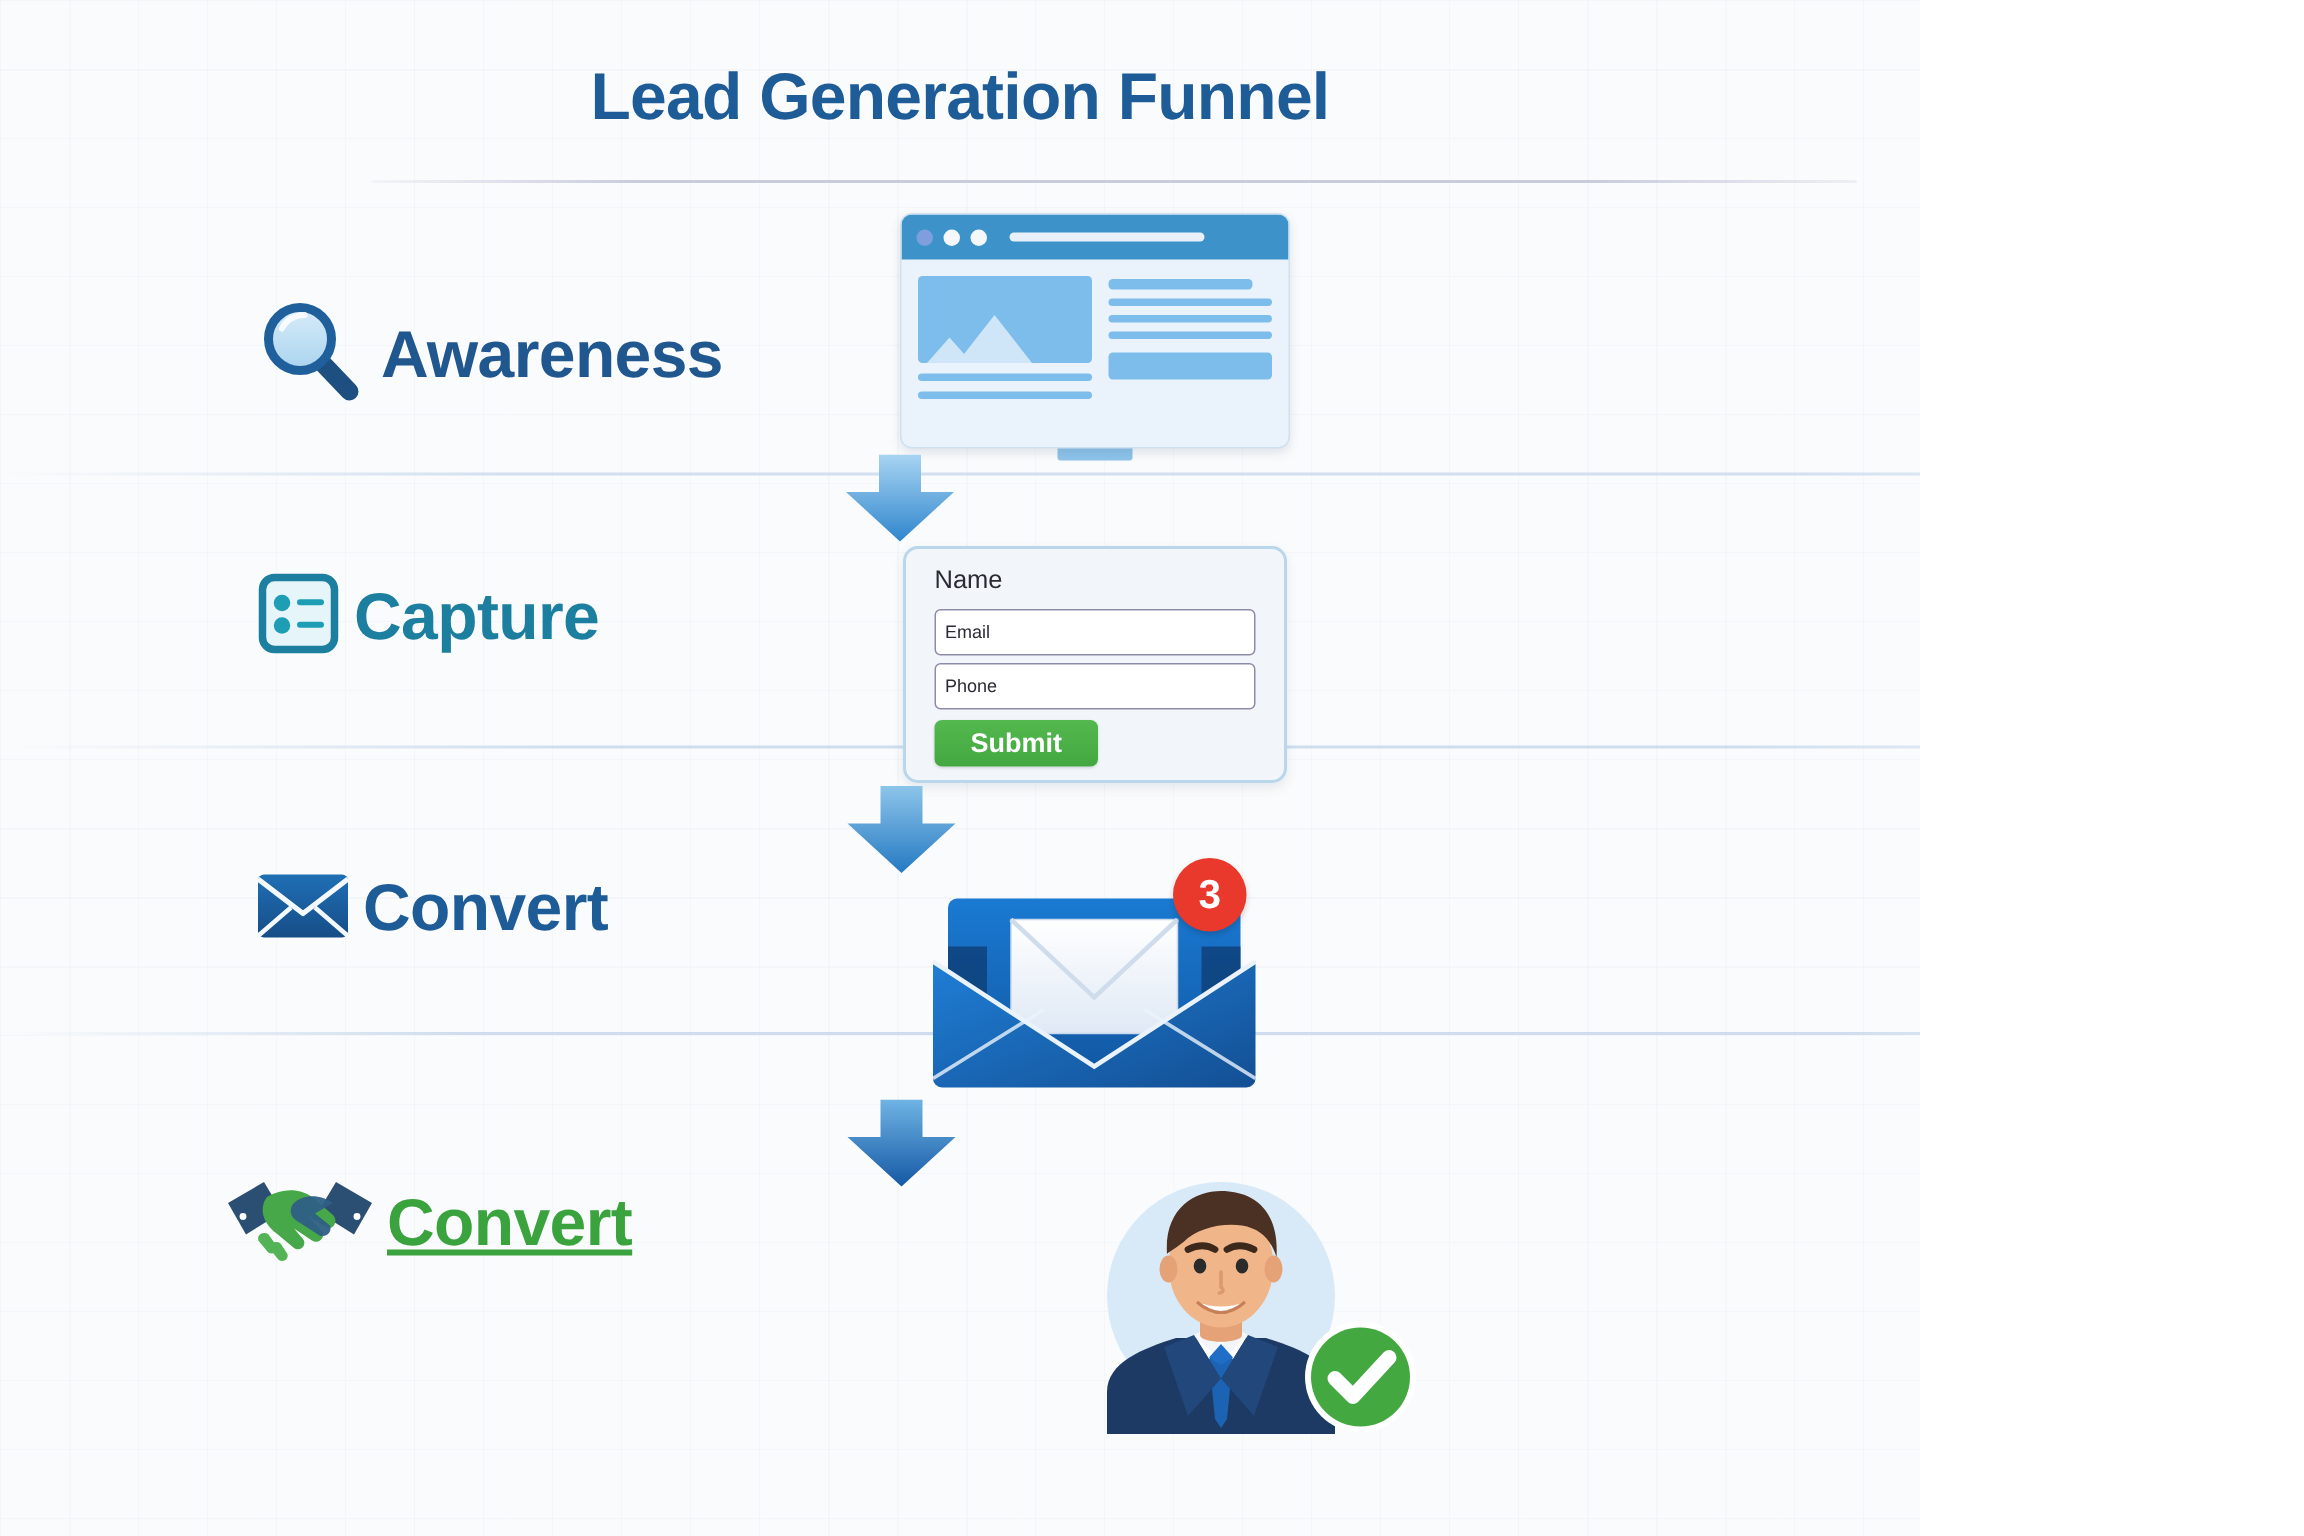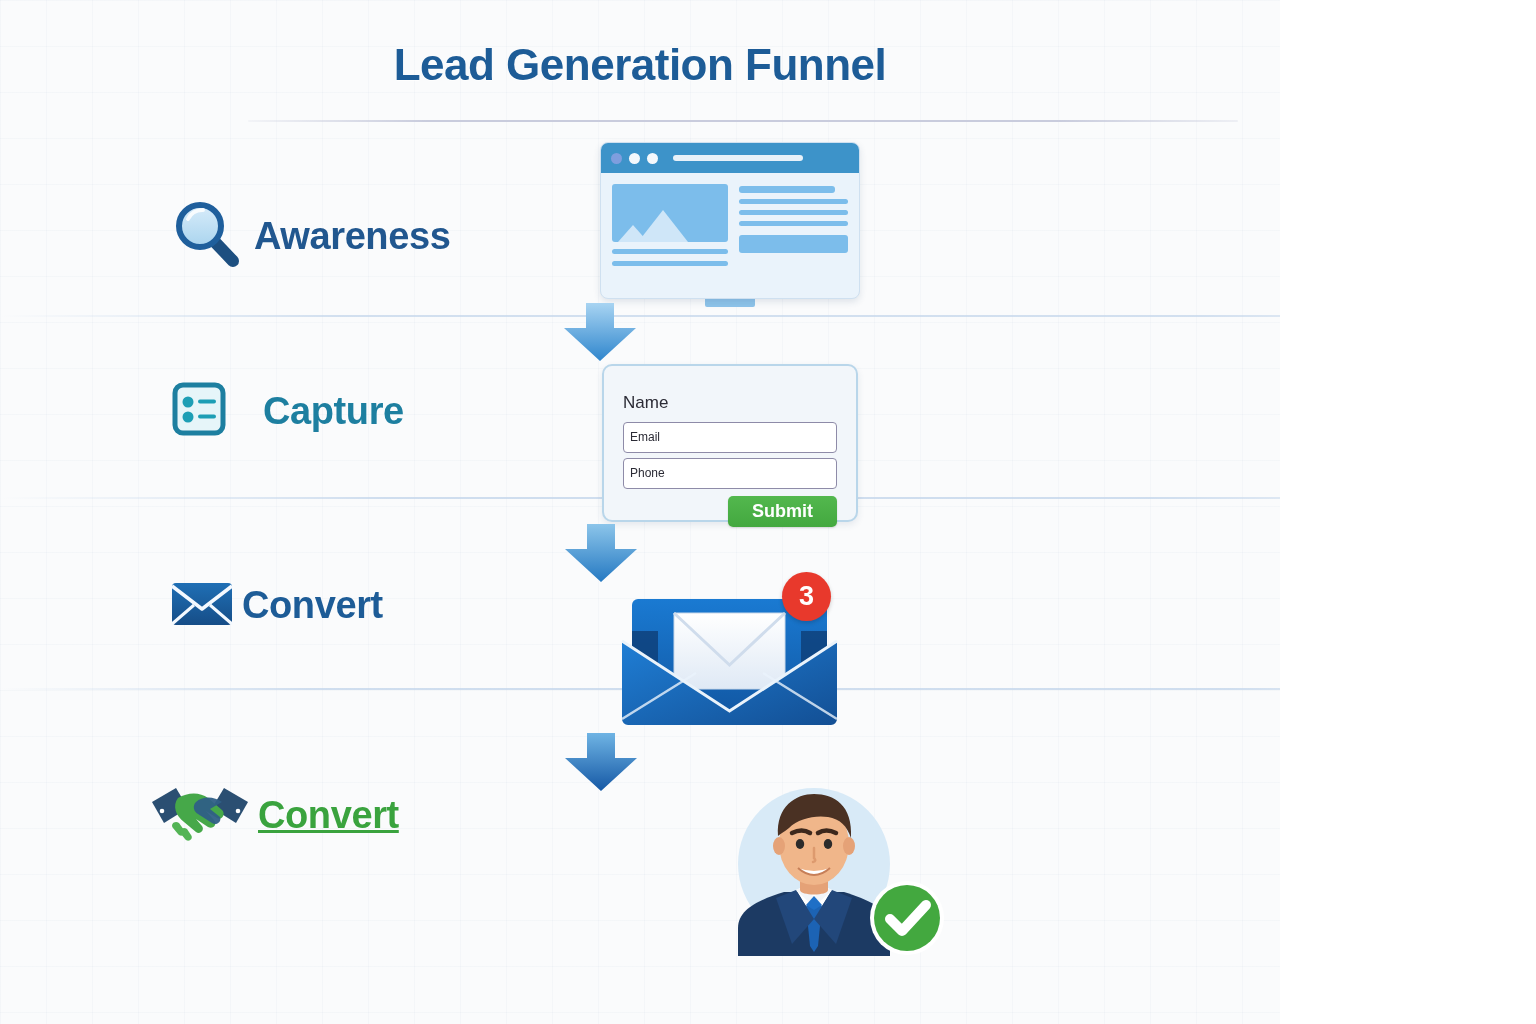--- a/index.html
+++ b/index.html
@@ -58,29 +58,29 @@
     background: linear-gradient(to right, rgba(196,214,235,0) 0%, rgba(196,214,235,0.8) 20%, rgba(196,214,235,0.8) 80%, rgba(196,214,235,0) 100%); }
 
   
   .stage-label {
     position: absolute;
     display: flex;
     align-items: center;
     gap: 6px;
   }
   .stage-label .lbl-text {
-    font-size: 38px;
+    font-size: 44px;
     font-weight: bold;
     letter-spacing: -0.4px;
     white-space: nowrap;
   }
   .lbl-awareness { left: 170px; top: 195px; }
   .lbl-awareness .lbl-text { color: #21578f; }
   .lbl-capture   { left: 168px; top: 378px; }
-  .lbl-capture .lbl-text { color: #1d7fa0; margin-left: 27px; }
+  .lbl-capture .lbl-text { color: #1d7fa0; }
   .lbl-nurture   { left: 168px; top: 575px; }
   .lbl-nurture .lbl-text { color: #1d5c97; }
   .lbl-convert   { left: 148px; top: 778px; }
   .lbl-convert .lbl-text { color: #3aa33e; text-decoration: underline; }
 
   .icon-box { flex: 0 0 auto; display: block; }
 
   
   .browser {
     position: absolute;
@@ -149,42 +149,42 @@
     position: absolute;
     left: 602px;
     top: 364px;
     width: 256px;
     height: 158px;
     background: #f2f6fa;
     border: 2px solid #b9d6ea;
     border-radius: 10px;
     box-shadow: 0 3px 7px rgba(40,70,110,0.10);
     box-sizing: border-box;
-    padding: 28px 19px;
+    padding: 12px 19px;
   }
   .form-name {
     font-size: 17px;
     color: #2b2b35;
     line-height: 1.1;
     margin-bottom: 9px;
   }
   .form-input {
     height: 31px;
     background: #ffffff;
     border: 1px solid #8e8ba8;
     border-radius: 4px;
     font-size: 12px;
     color: #2b2b35;
     display: flex;
     align-items: center;
     padding-left: 6px;
     margin-bottom: 5px;
     box-sizing: border-box;
   }
-  .submit-wrap { display: flex; justify-content: flex-end; margin-top: 7px; }
+  .submit-wrap { display: flex; justify-content: flex-start; margin-top: 7px; }
   .submit-btn {
     background: linear-gradient(to bottom, #53b84e, #43a83f);
     color: #ffffff;
     font-size: 18px;
     font-weight: bold;
     border: none;
     border-radius: 5px;
     padding: 5px 24px;
     cursor: pointer;
     font-family: inherit;

